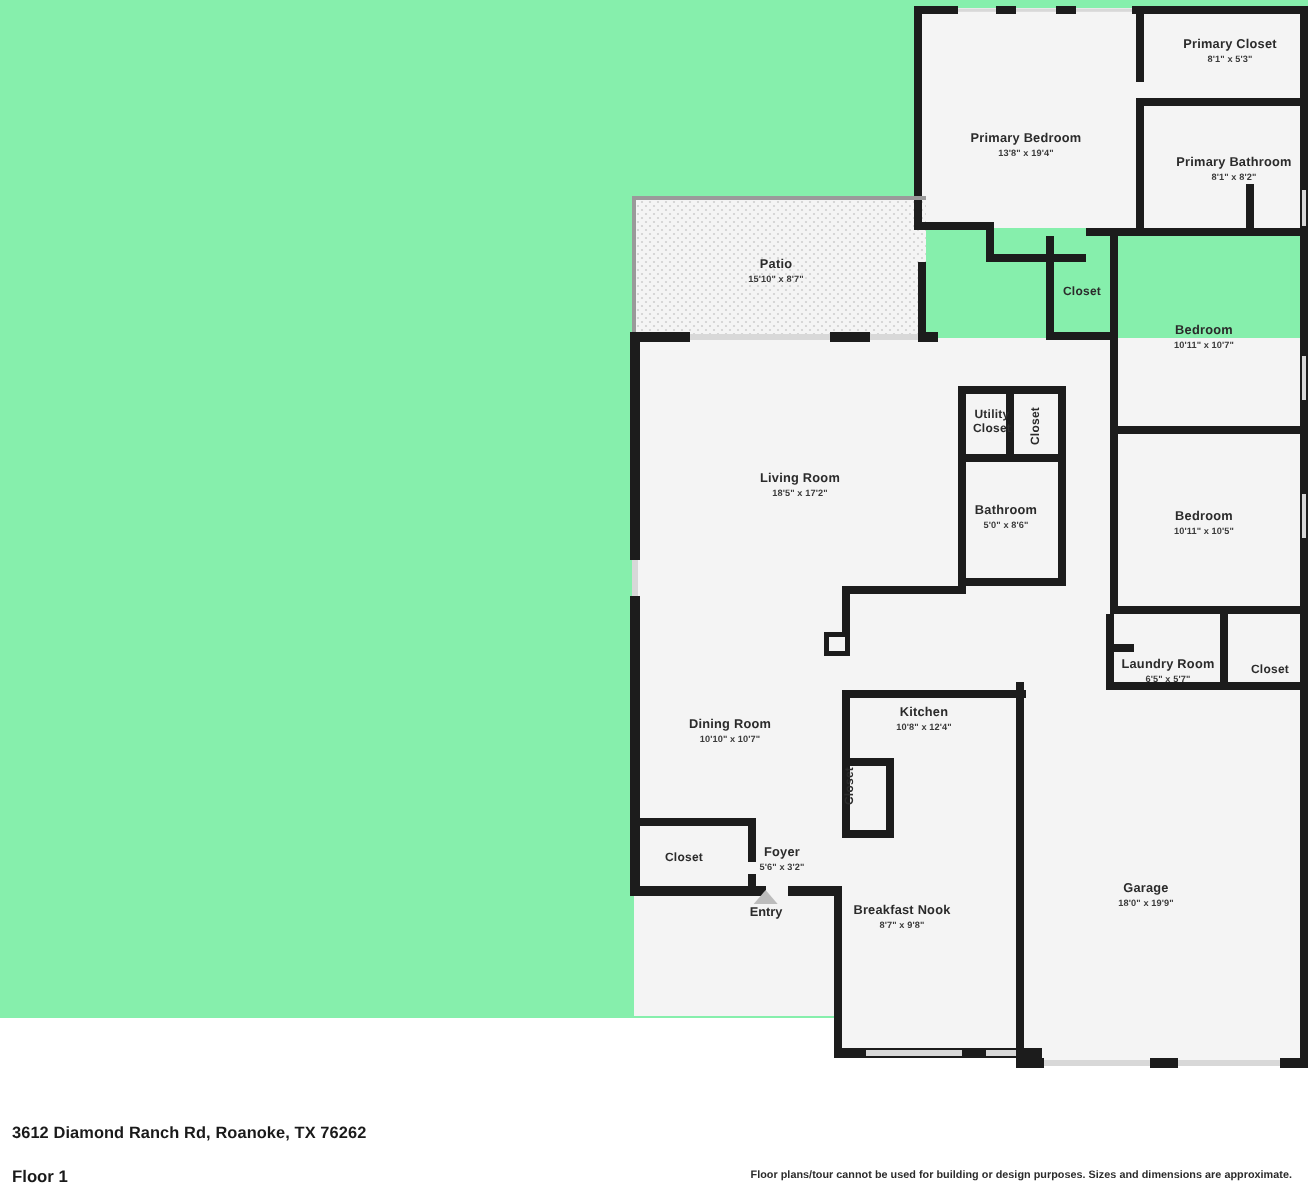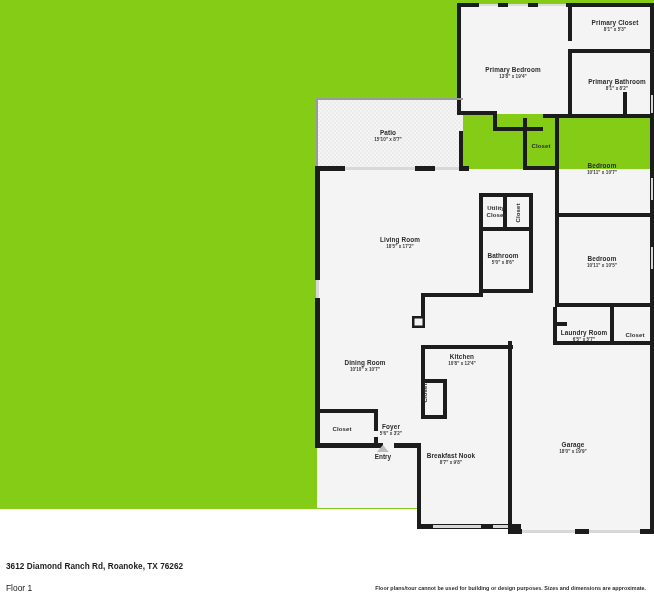--- a/index.html
+++ b/index.html
@@ -8,21 +8,21 @@
     width: 654px;
     height: 600px;
     background: #ffffff;
     font-family: "Liberation Sans", sans-serif;
     overflow: hidden;
   }
   #page {
     position: relative;
     width: 654px;
     height: 509px;
-    background: #84cc16;
+    background: #86efac;
   }
 
   
   #plan {
     position: absolute;
     left: 0; top: 0;
     width: 654px;
     height: 540px;
   }
   #plan svg { display: block; }
@@ -97,21 +97,21 @@
     font-size: 8.2px;
     font-weight: bold;
     color: #1a1a1a;
     letter-spacing: .05px;
   }
   #floor-label {
     position: absolute;
     left: 6px;
     top: 43px;
     font-size: 8.4px;
-    font-weight: normal;
+    font-weight: bold;
     color: #1a1a1a;
   }
   #disclaimer {
     position: absolute;
     right: 8px;
     top: 45px;
     font-size: 5.4px;
     font-weight: bold;
     color: #2b2b2b;
     letter-spacing: .02px;

